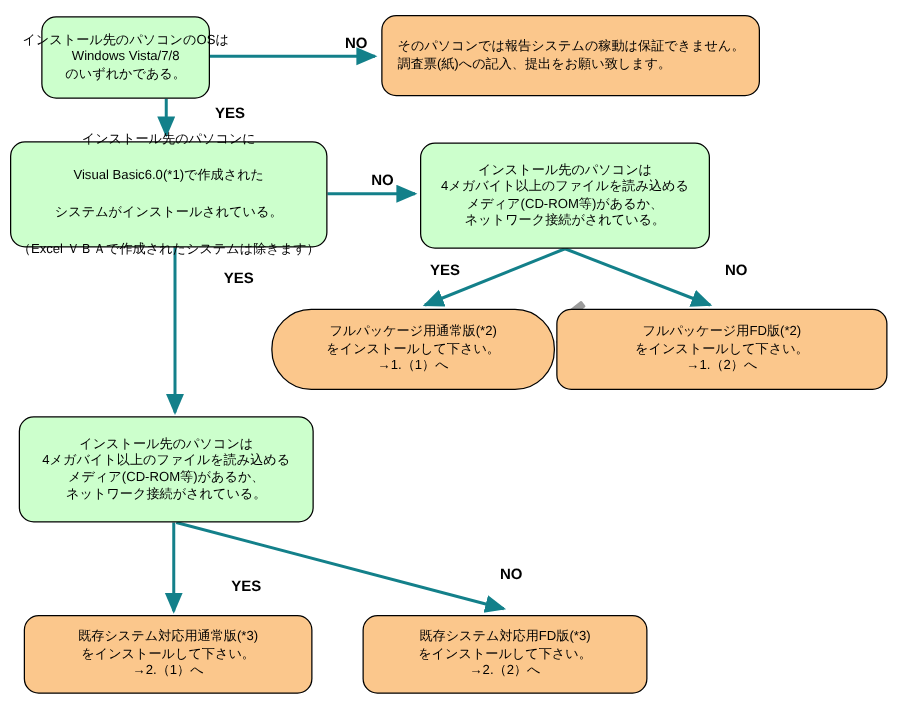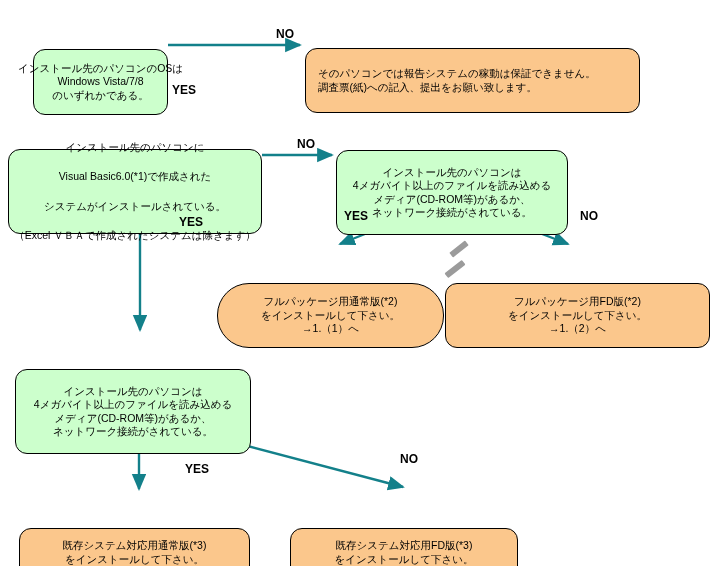--- a/index.html
+++ b/index.html
@@ -35,21 +35,20 @@
     flex-direction: column;
     align-items: center;
     justify-content: center;
     text-align: center;
     line-height: 1.28;
     color: #000000;
     font-size: 10.5px;
     letter-spacing: 0px;
     padding: 2px 4px;
     z-index: 2;
-    margin-top: 36px;
   }
   .node.green {
     background: #ccffcc;
   }
   .node.orange {
     background: #fbc78c;
   }
   .node .ln {
     display: block;
     white-space: nowrap;
@@ -127,21 +126,21 @@
   <div class="slash" style="left:449px; top:246px; width:20px; height:6px;"></div>
   <div class="slash" style="left:444px; top:266px; width:22px; height:6px;"></div>
   <div class="slash" style="left:450px; top:292px; width:24px; height:6px;"></div>
 
   <div class="node green" style="left:33px; top:13px; width:135px; height:66px;">
     <span class="ln">インストール先のパソコンのOSは</span>
     <span class="ln">Windows Vista/7/8</span>
     <span class="ln">のいずれかである。</span>
   </div>
 
-  <div class="node orange left-align" style="left:305px; top:12px; width:335px; height:65px;padding-left:12px;">
+  <div class="node orange left-align" style="left:305px; top:12px; width:303px; height:65px;padding-left:12px;">
     <span class="ln">そのパソコンでは報告システムの稼動は保証できません。</span>
     <span class="ln">調査票(紙)への記入、提出をお願い致します。</span>
   </div>
 
   <div class="node green" style="left:8px; top:113px; width:254px; height:85px;gap:16px;">
     <span class="ln">インストール先のパソコンに</span>
     <span class="ln">Visual Basic6.0(*1)で作成された</span>
     <span class="ln">システムがインストールされている。</span>
     <span class="ln">（Excel ＶＢＡで作成されたシステムは除きます）</span>
   </div>

